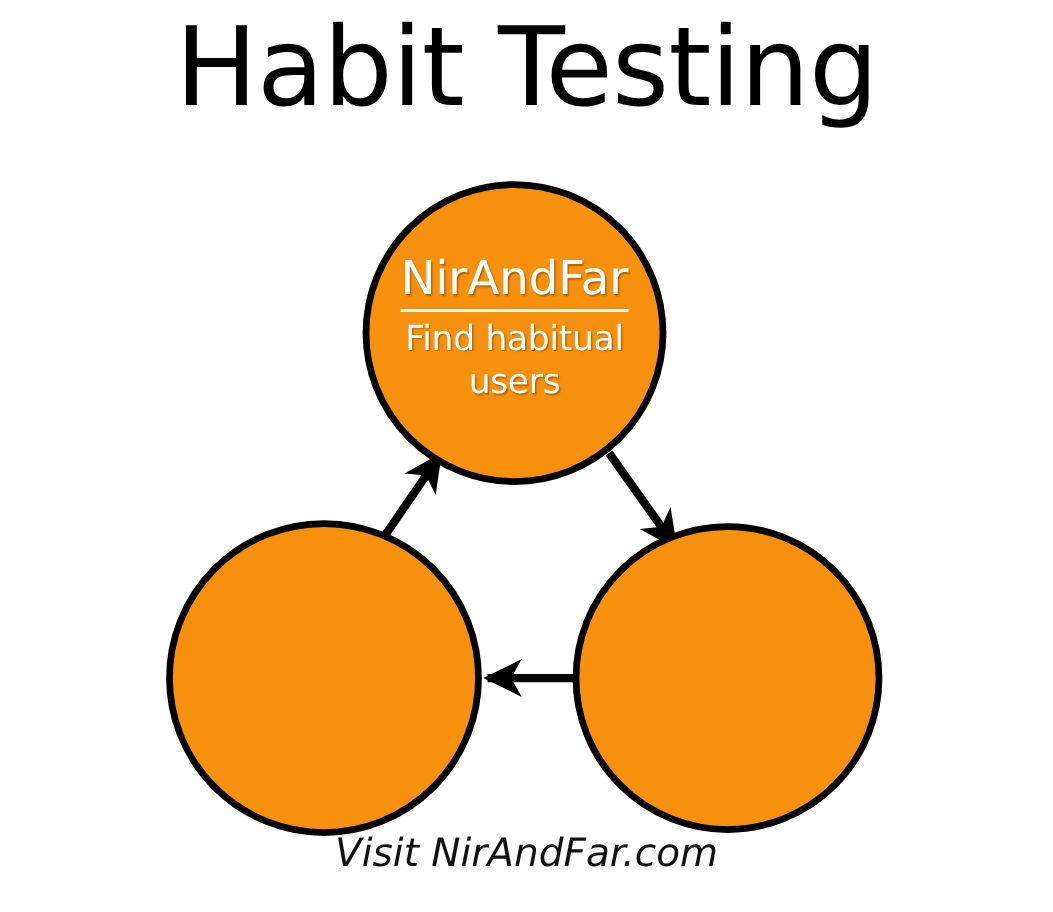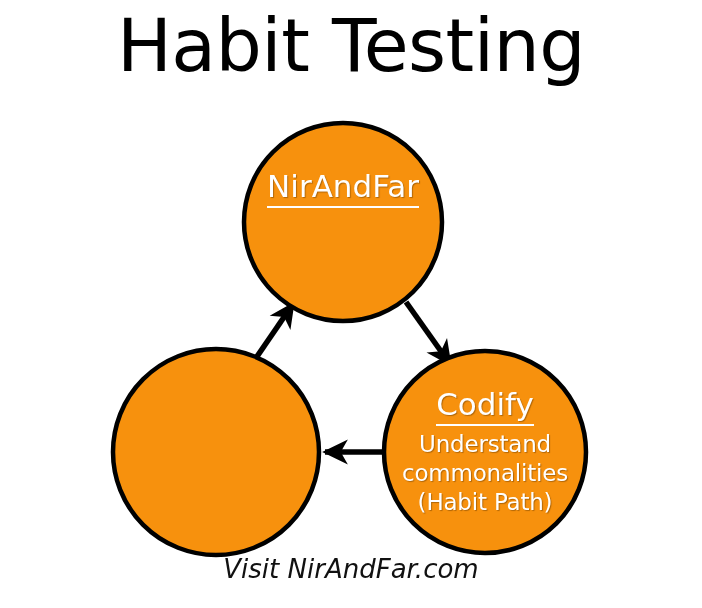--- a/index.html
+++ b/index.html
@@ -138,27 +138,23 @@
       <line x1="383" y1="452" x2="325" y2="452" stroke="#000000" stroke-width="5.5" stroke-linecap="butt" marker-end="url(#arrowhead)"></line>
 
       <circle cx="343" cy="222" r="99" fill="#f7910d" stroke="#000000" stroke-width="4.5"></circle>
       <circle cx="216" cy="452" r="103" fill="#f7910d" stroke="#000000" stroke-width="4.5"></circle>
       <circle cx="485" cy="452" r="101" fill="#f7910d" stroke="#000000" stroke-width="4.5"></circle>
     </svg>
   </div>
 
   <div class="node" id="node-identify">
     <div class="heading">NirAndFar</div>
+    <div class="body">
+      <span class="ln">Find habitual</span>
+      <span class="ln">users</span>
+    </div>
   </div>
 
-  <div class="node" id="node-codify">
-    <div class="heading">Codify</div>
-    <div class="body">
-      <span class="ln">Understand</span>
-      <span class="ln">commonalities</span>
-      <span class="ln">(Habit Path)</span>
-    </div>
-  </div>
 
 
   <div class="footer">Visit NirAndFar.com</div>
 
 </div>
 
 </body></html>

